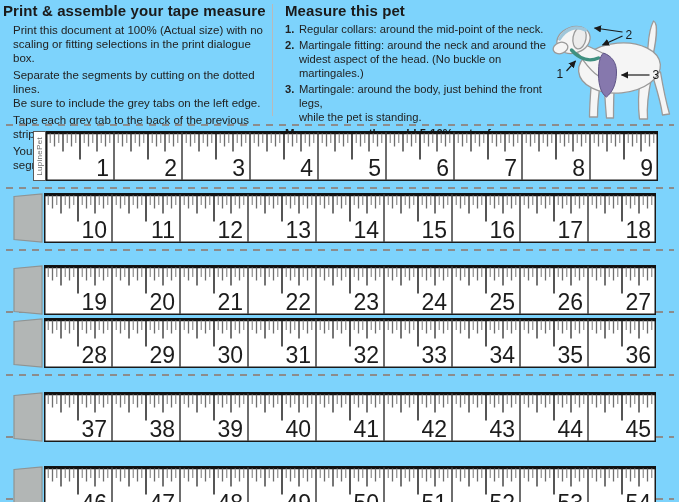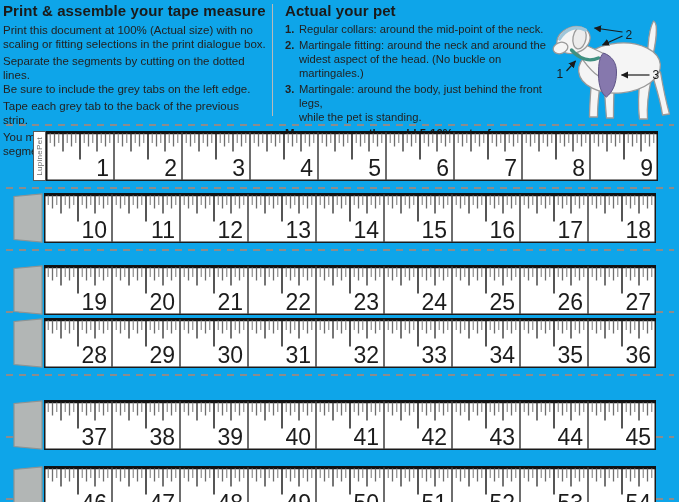--- a/index.html
+++ b/index.html
@@ -1,24 +1,24 @@
 <!DOCTYPE html>
 <html><head>
 <meta charset="utf-8">
 <style>
   html,body{margin:0;padding:0;background:#fff;}
-  #page{position:relative;width:679px;height:502px;background:#0ea5e9;overflow:hidden;
+  #page{position:relative;width:679px;height:502px;background:#7dd3fc;overflow:hidden;
         font-family:"Liberation Sans","DejaVu Sans",sans-serif;color:#1a1a1a;}
 
   
   .col{position:absolute;top:1px;}
   #col-left{left:3px;width:264px;}
   #col-right{left:285px;width:276px;}
   .h-title{font-size:15px;font-weight:bold;line-height:19px;letter-spacing:.1px;}
-  .para{margin-top:3px;font-size:11.5px;line-height:14px;color:#222;}
+  .para{margin-top:3px;font-size:11.5px;line-height:14px;color:#222;margin-left:10px;}
   .item{display:flex;margin-top:2px;font-size:11.2px;line-height:14px;color:#222;}
   .item .num{width:14px;font-weight:bold;flex:none;}
   .item .itxt{width:258px;}
   .item .itxt b{font-weight:normal;}
   .footer-line{margin-top:2px;font-size:11.5px;line-height:14px;font-weight:bold;}
   #divider{position:absolute;left:272px;top:4px;width:1px;height:112px;background:#b9b9b9;}
 
   
   .dash{position:absolute;left:6px;width:668px;height:2px;
         background:repeating-linear-gradient(90deg,#8c8c8c 0 7px,transparent 7px 13px);}
@@ -55,21 +55,21 @@
         </div>
         <div class="para">
           <div>You may not need more than the first 2 or 3 segments!</div>
         </div>
       </div>
   </div>
 
   <div id="divider"></div>
 
   <div id="col-right" class="col">
-    <div class="h-title">Actual your pet</div>
+    <div class="h-title">Measure this pet</div>
     <div id="items">
         <div class="item">
           <span class="num">1.</span>
           <div class="itxt"><b>Regular collars:</b><span> around the mid-point of the neck.</span></div>
         </div>
         <div class="item">
           <span class="num">2.</span>
           <div class="itxt"><b>Martingale fitting:</b><span> around the neck and around the</span><br><span>widest aspect of the head. (No buckle on martingales.)</span></div>
         </div>
         <div class="item">
@@ -759,21 +759,21 @@
           <line x1="582.25" y1="2.5" x2="582.25" y2="12" stroke="#8d8d8d" stroke-width="1.2"></line>
           <line x1="586.5" y1="2.5" x2="586.5" y2="15.5" stroke="#6e6e6e" stroke-width="1.3"></line>
           <line x1="590.75" y1="2.5" x2="590.75" y2="12" stroke="#8d8d8d" stroke-width="1.2"></line>
           <line x1="595" y1="2.5" x2="595" y2="20.5" stroke="#3c3c3c" stroke-width="1.4"></line>
           <line x1="599.25" y1="2.5" x2="599.25" y2="12" stroke="#8d8d8d" stroke-width="1.2"></line>
           <line x1="603.5" y1="2.5" x2="603.5" y2="15.5" stroke="#6e6e6e" stroke-width="1.3"></line>
           <line x1="607.75" y1="2.5" x2="607.75" y2="12" stroke="#8d8d8d" stroke-width="1.2"></line>
           <text x="607" y="45" text-anchor="end" font-size="23" fill="#1c1c1c">36</text>
         </svg>
       </div>
-      <div class="strip-row" style="top: 400px;">
+      <div class="strip-row" style="top: 392px;">
         <svg width="30" height="50" class="tab-svg" style="left: 13px;">
           <polygon points="1,3.5 29,0.8 29,49.2 1,46.5" fill="#b2b6b5" stroke="#8f9392" stroke-width="1.2"></polygon>
         </svg>
         <svg width="612" height="50" viewBox="0 0 612 50" class="ruler-svg" style="left: 44px;">
           <rect x="0.75" y="0.75" width="610.5" height="48.5" fill="#ffffff" stroke="#1a1a1a" stroke-width="1.5"></rect>
           <line x1="0" y1="1.7" x2="612" y2="1.7" stroke="#111111" stroke-width="3"></line>
           <line x1="4.25" y1="2.5" x2="4.25" y2="12" stroke="#8d8d8d" stroke-width="1.2"></line>
           <line x1="8.5" y1="2.5" x2="8.5" y2="15.5" stroke="#6e6e6e" stroke-width="1.3"></line>
           <line x1="12.75" y1="2.5" x2="12.75" y2="12" stroke="#8d8d8d" stroke-width="1.2"></line>
           <line x1="17" y1="2.5" x2="17" y2="20.5" stroke="#3c3c3c" stroke-width="1.4"></line>

